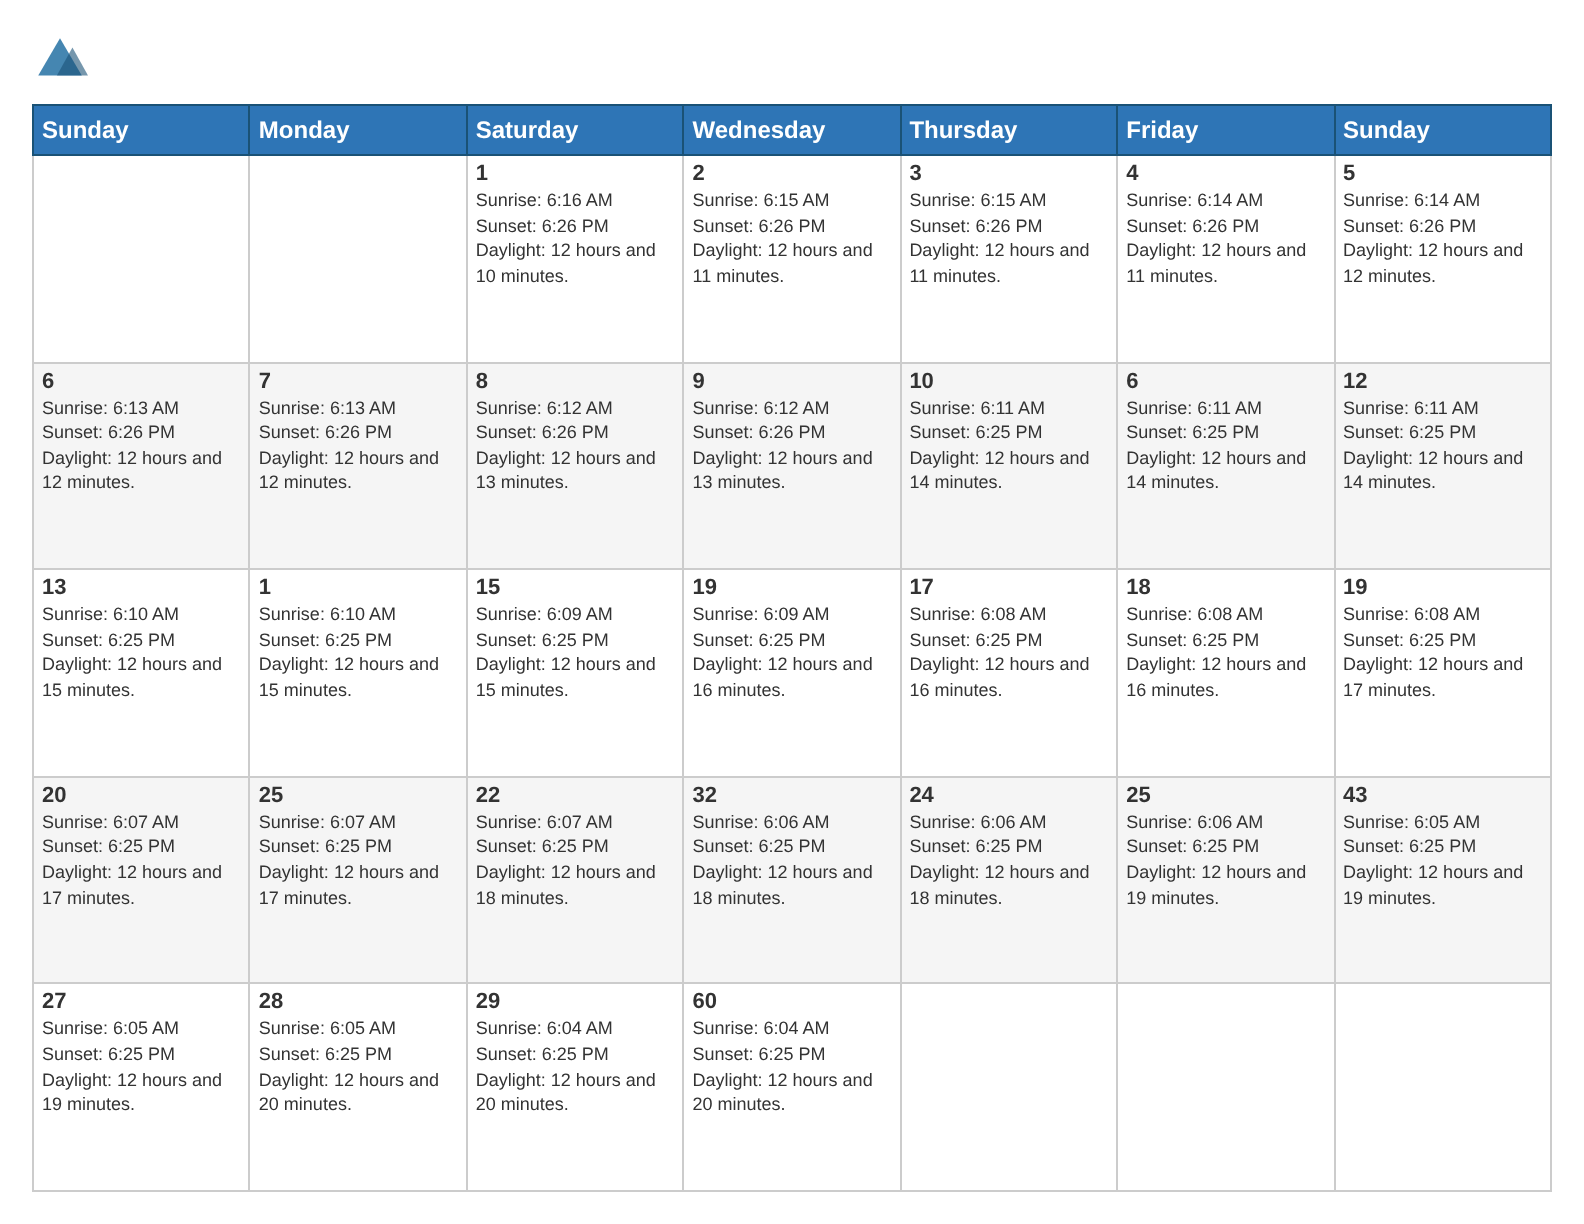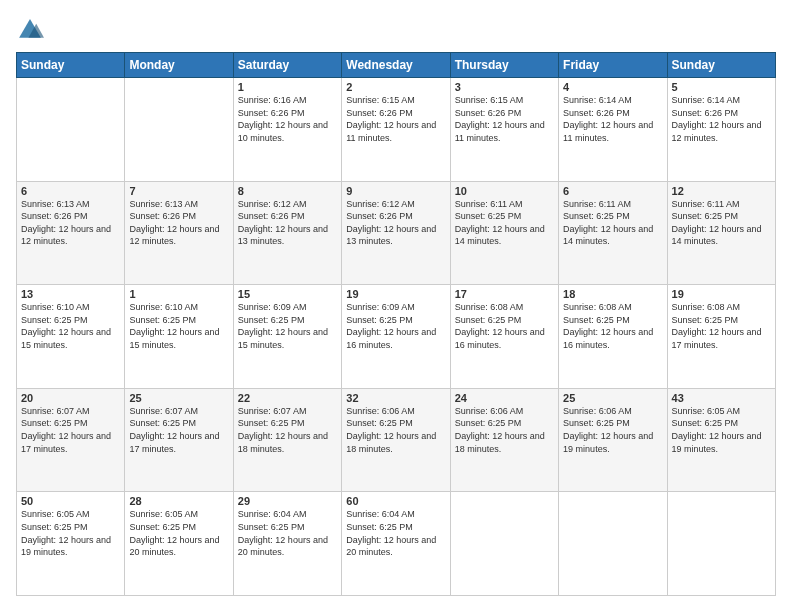--- a/index.html
+++ b/index.html
@@ -292,21 +292,21 @@
           </td>
           <td>
             <span class="day-num">43</span>
             <div class="day-info" style="white-space: pre-line;">Sunrise: 6:05 AM
 Sunset: 6:25 PM
 Daylight: 12 hours and 19 minutes.</div>
           </td>
         </tr>
         <tr>
           <td>
-            <span class="day-num">50</span>
+            <span class="day-num">27</span>
             <div class="day-info" style="white-space: pre-line;">Sunrise: 6:05 AM
 Sunset: 6:25 PM
 Daylight: 12 hours and 19 minutes.</div>
           </td>
           <td>
             <span class="day-num">28</span>
             <div class="day-info" style="white-space: pre-line;">Sunrise: 6:05 AM
 Sunset: 6:25 PM
 Daylight: 12 hours and 20 minutes.</div>
           </td>

